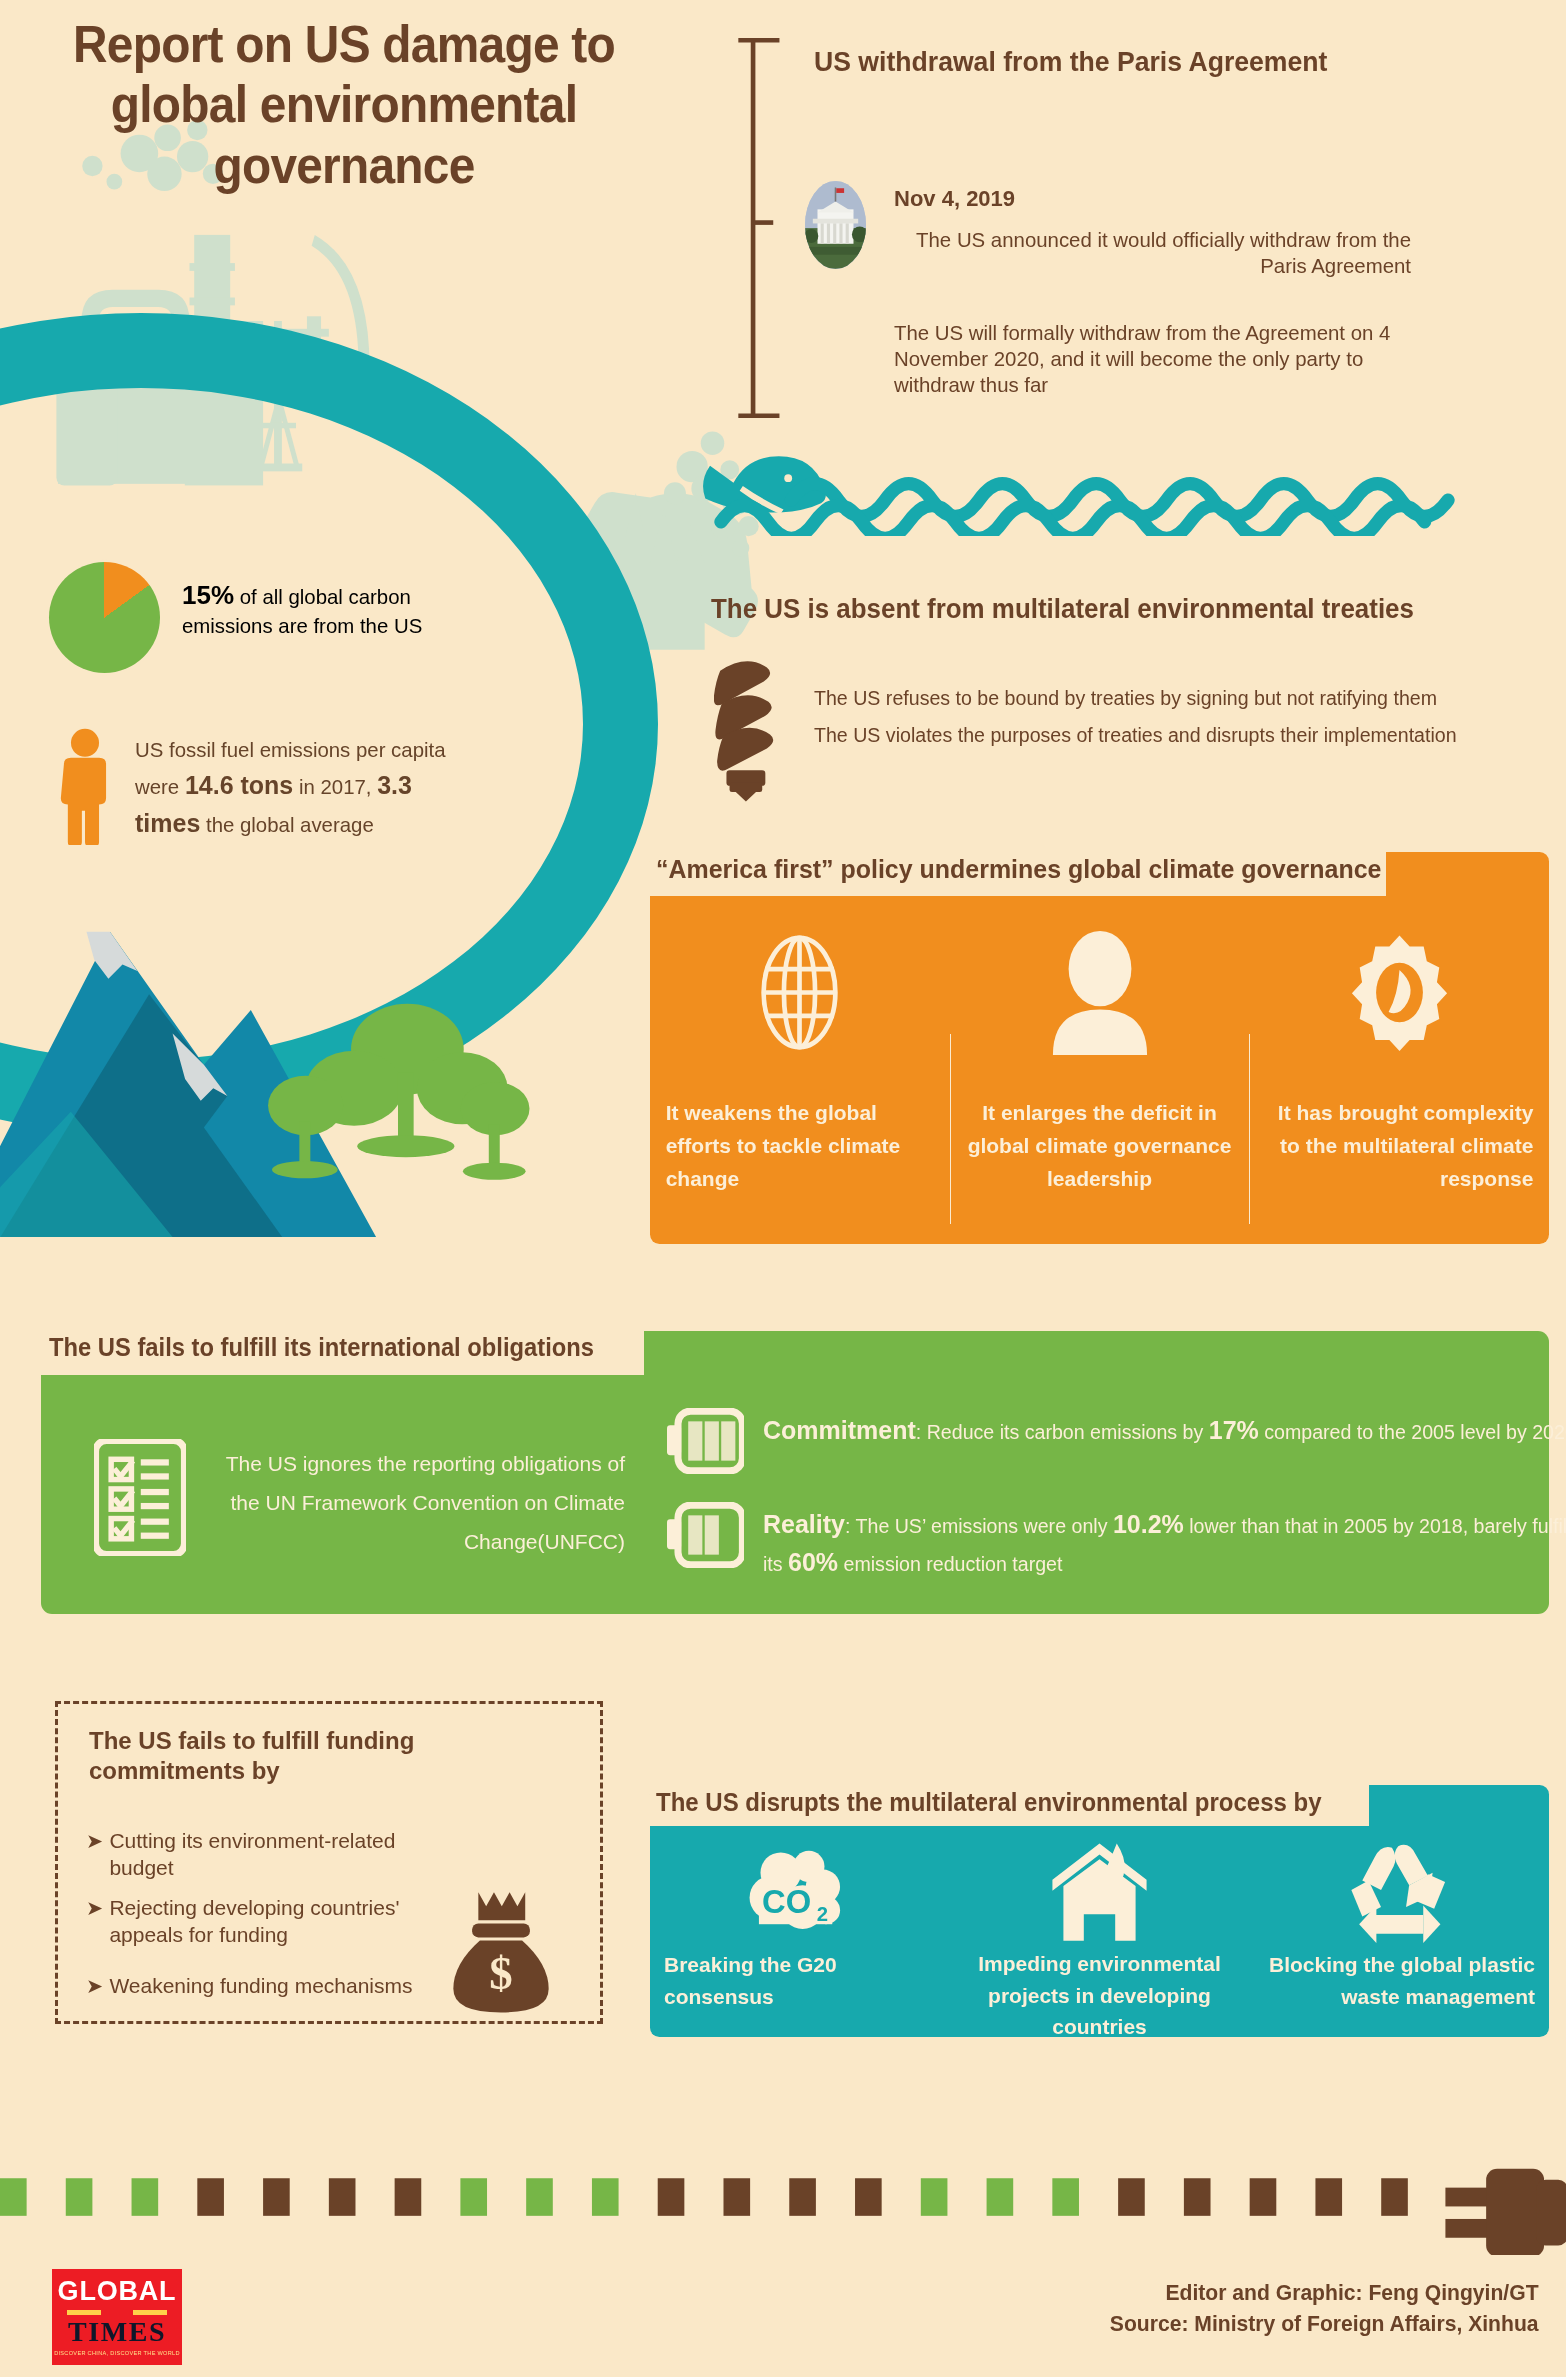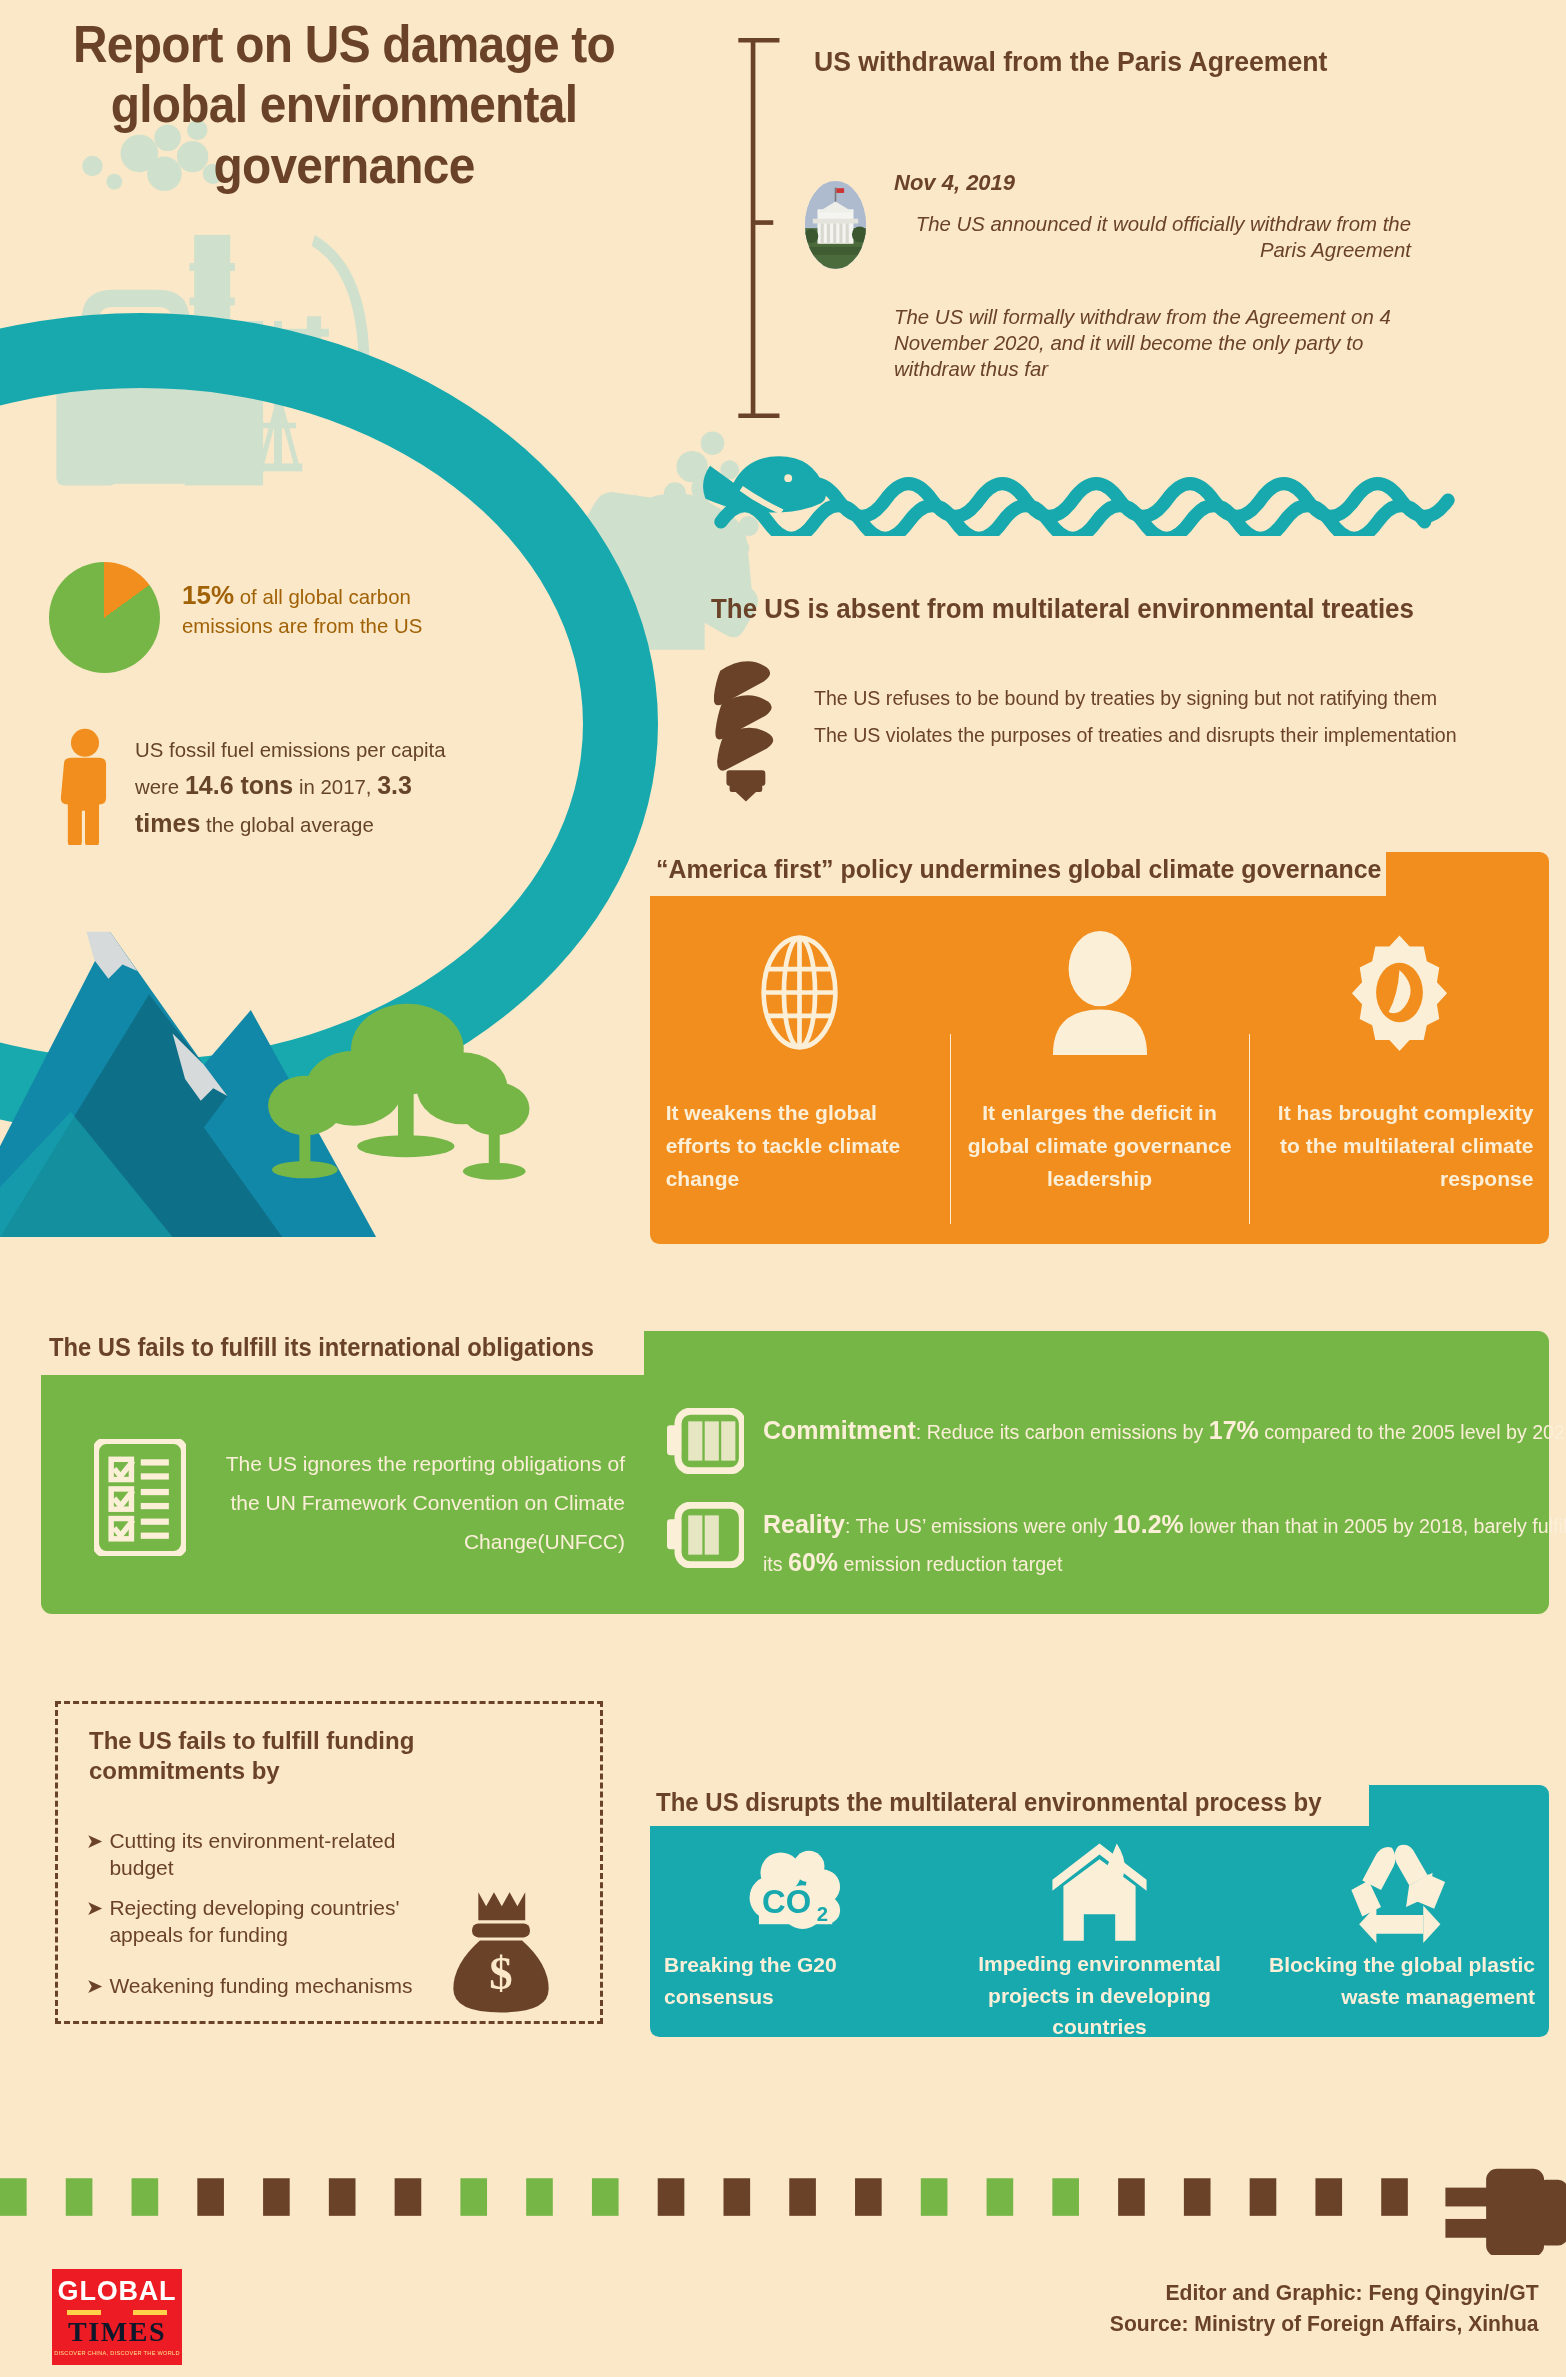--- a/index.html
+++ b/index.html
@@ -49,21 +49,21 @@
     left: 49px; top: 562px;
     width: 111px; height: 111px;
     border-radius: 50%;
     background: conic-gradient(#F18E1E 0deg 54deg, #76B647 54deg 360deg);
     z-index: 5;
     box-shadow: 0 0 0 2.3px #FAE8C8;
   }
   #pie-text {
     position: absolute;
     left: 182px; top: 579px; width: 313px;
-    font-size: 20.4px; line-height: 1.30; color: #a16207;
+    font-size: 20.4px; line-height: 1.30; color: #000000;
     z-index: 5;
   }
   #pie-text b { font-size: 26px; }
 
   
   #person {
     position: absolute;
     left: 56px; top: 728px;
     width: 58px; height: 117px;
     z-index: 5;
@@ -88,21 +88,21 @@
     transform: scaleX(0.95); transform-origin: left center;
     white-space: nowrap;
   }
   #tl-photo {
     position: absolute; left: 69px; top: 157px;
     width: 61px; height: 88px;
     border-radius: 50%;
     overflow: hidden;
     background: #B9C4D6;
   }
-  #tl-body { position: absolute; left: 158px; top: 146px; width: 517px; font-style: italic; }
+  #tl-body { position: absolute; left: 158px; top: 162px; width: 517px; }
   #tl-date { font-size: 22px; font-weight: bold; color: #6A4228; line-height: 1.2; }
   #tl-p1 { font-size: 20.4px; color: #6A4228; line-height: 1.28; margin-top: 15px; text-align: right; }
   #tl-p2 { font-size: 20.4px; color: #6A4228; line-height: 1.28; margin-top: 41px; }
 
   
   #waves { position: absolute; left: 697px; top: 450px; width: 861px; height: 86px; z-index: 4; }
 
   
   #treaties-title {
     position: absolute; left: 711px; top: 594px;

